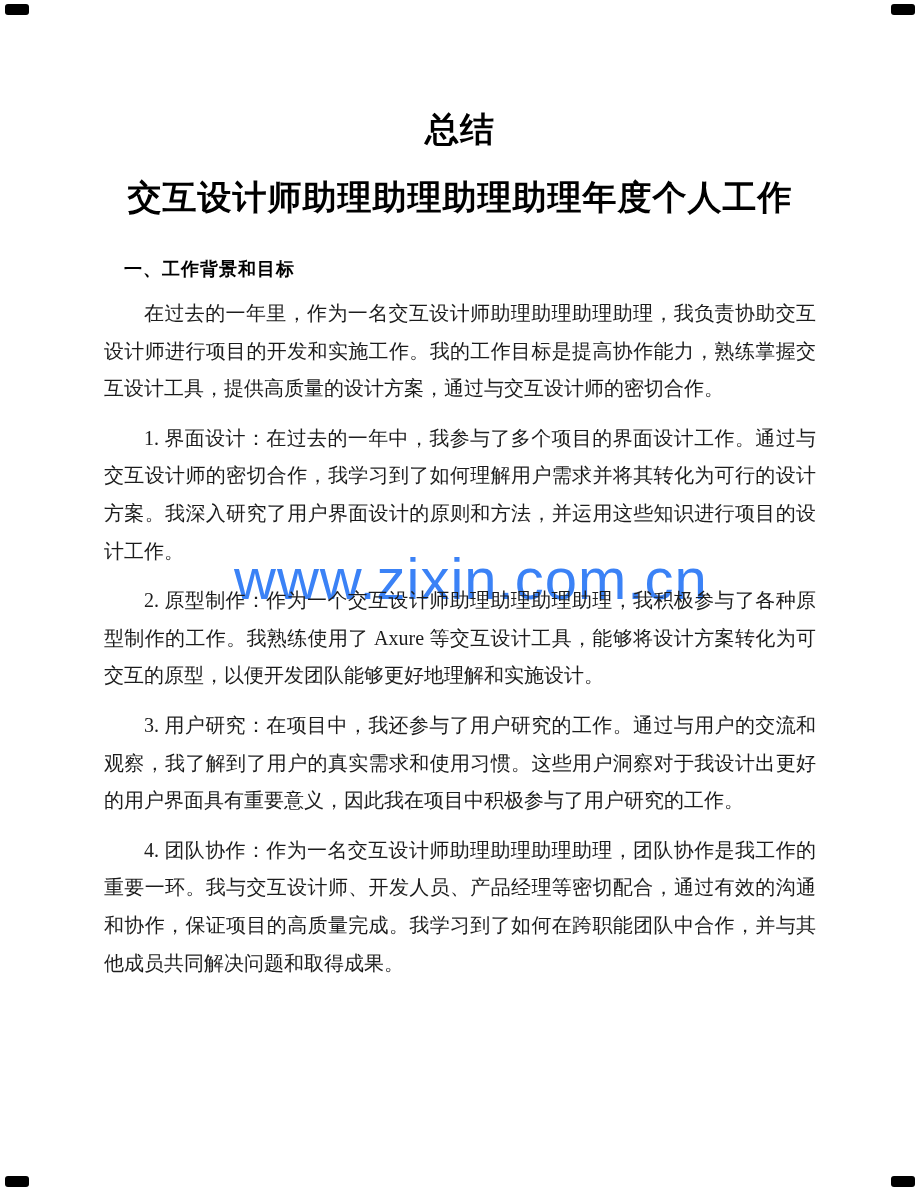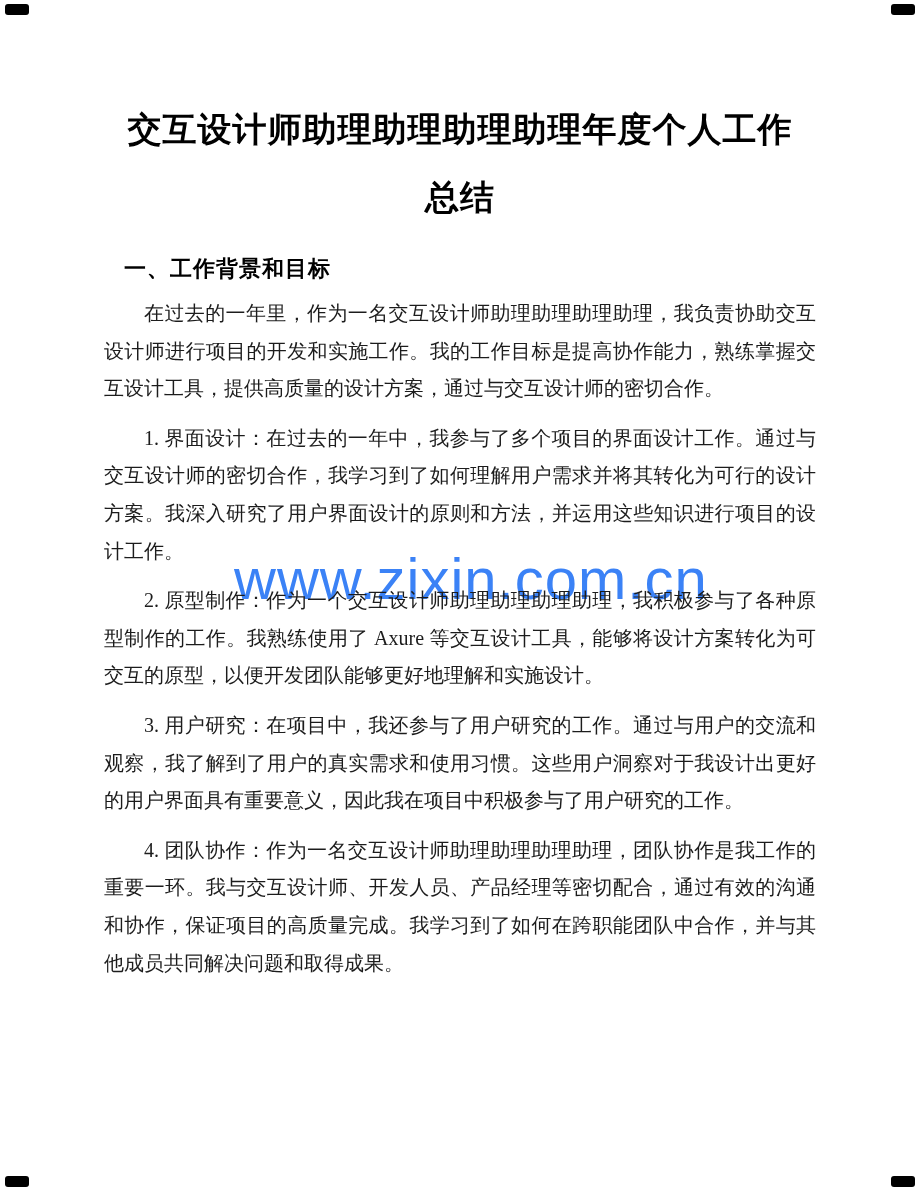--- a/index.html
+++ b/index.html
@@ -25,21 +25,21 @@
     font-weight: bold;
     font-size: 34px;
     line-height: 68px;
     text-align: center;
     color: #000000;
     letter-spacing: 1px;
   }
   .section-heading {
     font-family: "Liberation Sans", "DejaVu Sans", sans-serif;
     font-weight: bold;
-    font-size: 22px;
+    font-size: 18px;
     line-height: 28px;
     color: #000000;
     margin: 24px 0 10px 0;
     padding-left: 20px;
     letter-spacing: 1px;
   }
   .body-para {
     font-family: "Liberation Serif", "DejaVu Serif", serif;
     font-size: 20px;
     line-height: 37.6px;
@@ -80,22 +80,22 @@
 <div class="corner-mark corner-tl"></div>
 <div class="corner-mark corner-tr"></div>
 <div class="corner-mark corner-bl"></div>
 <div class="corner-mark corner-br"></div>
 
 <div class="watermark">www.zixin.com.cn</div>
 
 <div class="page">
 
   <div class="doc-title">
+    <div>总结</div>
     <div>交互设计师助理助理助理助理年度个人工作</div>
-    <div>总结</div>
   </div>
 
   <div class="section-heading">一、工作背景和目标</div>
   <p class="body-para">在过去的一年里，作为一名交互设计师助理助理助理助理，我负责协助交互设计师进行项目的开发和实施工作。我的工作目标是提高协作能力，熟练掌握交互设计工具，提供高质量的设计方案，通过与交互设计师的密切合作。</p>
 
   <p class="body-para">1. 界面设计：在过去的一年中，我参与了多个项目的界面设计工作。通过与交互设计师的密切合作，我学习到了如何理解用户需求并将其转化为可行的设计方案。我深入研究了用户界面设计的原则和方法，并运用这些知识进行项目的设计工作。</p>
   <p class="body-para">2. 原型制作：作为一个交互设计师助理助理助理助理，我积极参与了各种原型制作的工作。我熟练使用了 Axure 等交互设计工具，能够将设计方案转化为可交互的原型，以便开发团队能够更好地理解和实施设计。</p>
   <p class="body-para">3. 用户研究：在项目中，我还参与了用户研究的工作。通过与用户的交流和观察，我了解到了用户的真实需求和使用习惯。这些用户洞察对于我设计出更好的用户界面具有重要意义，因此我在项目中积极参与了用户研究的工作。</p>
   <p class="body-para">4. 团队协作：作为一名交互设计师助理助理助理助理，团队协作是我工作的重要一环。我与交互设计师、开发人员、产品经理等密切配合，通过有效的沟通和协作，保证项目的高质量完成。我学习到了如何在跨职能团队中合作，并与其他成员共同解决问题和取得成果。</p>
 

